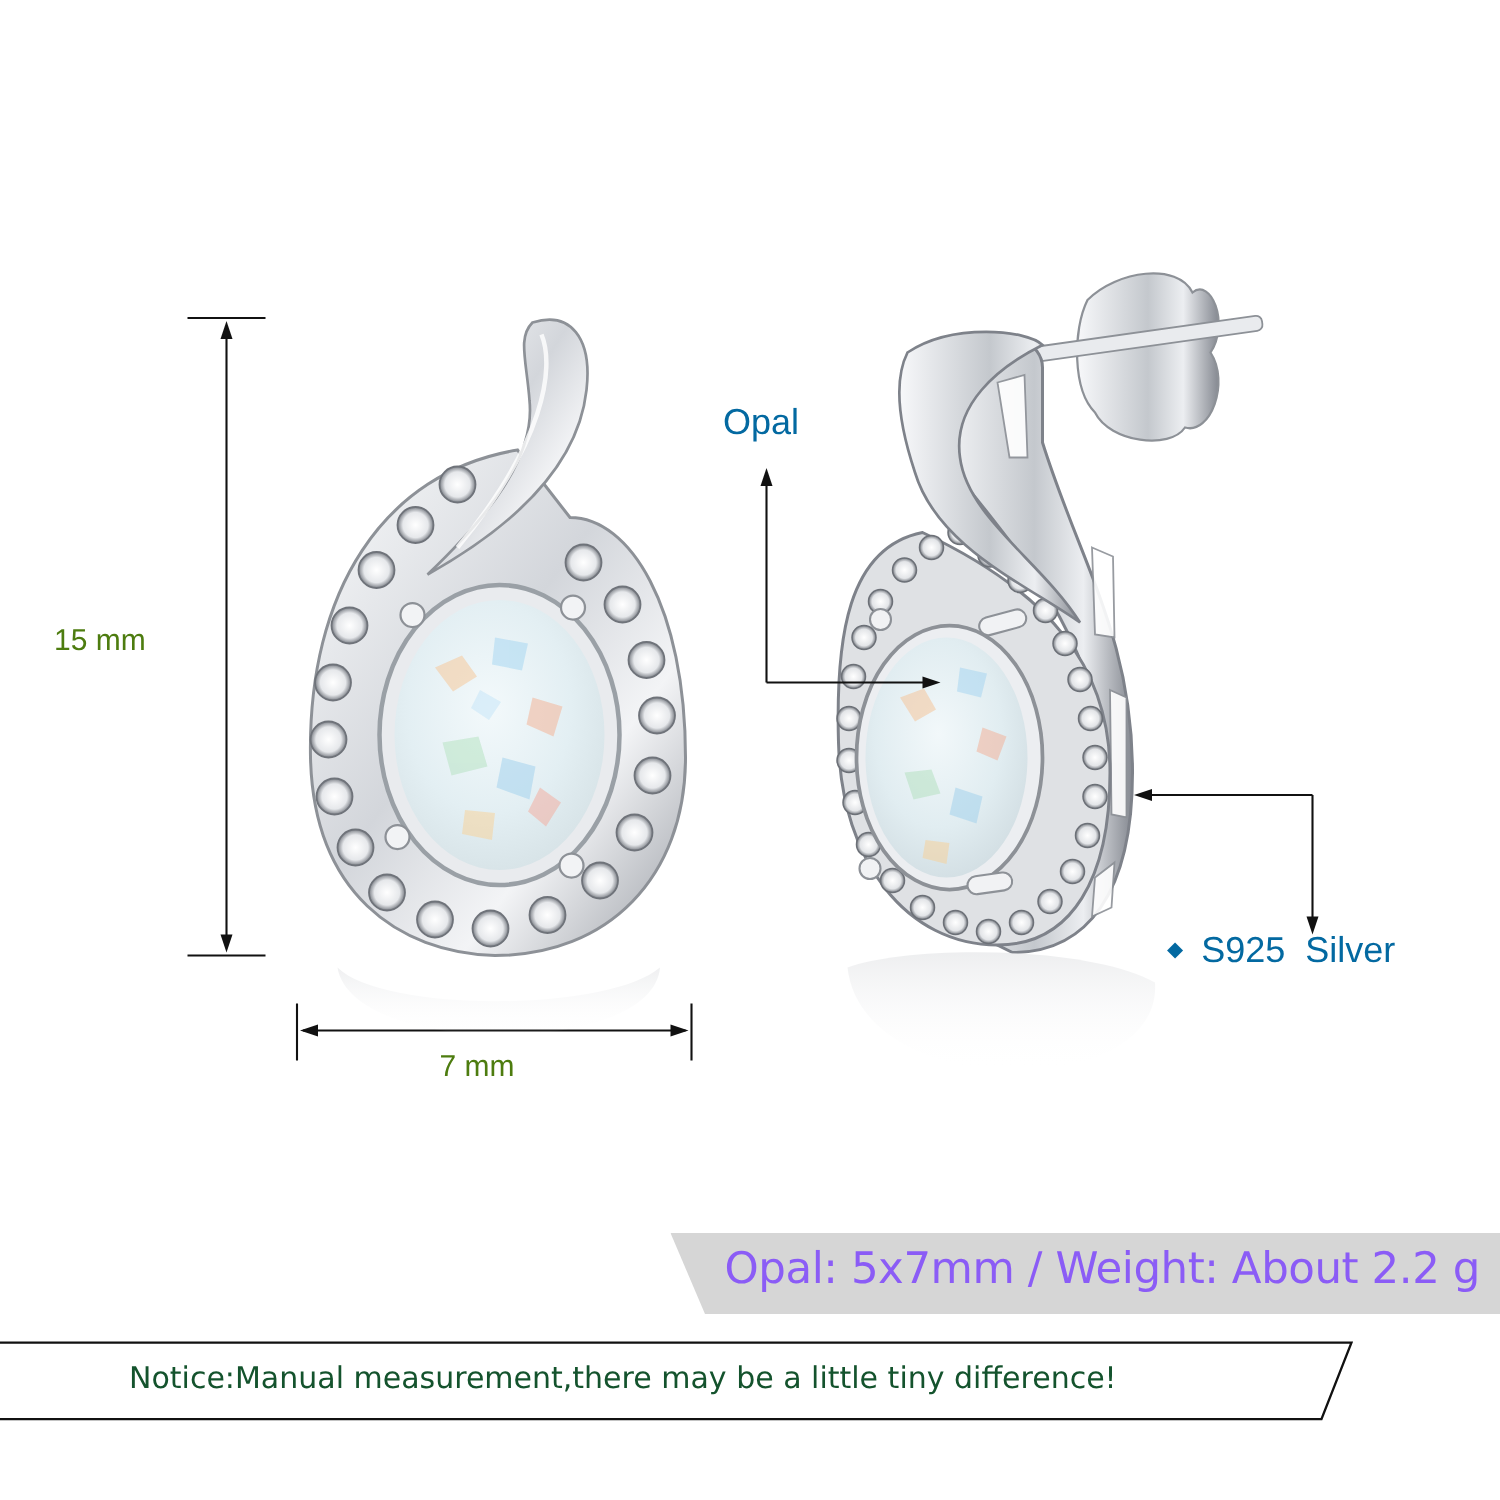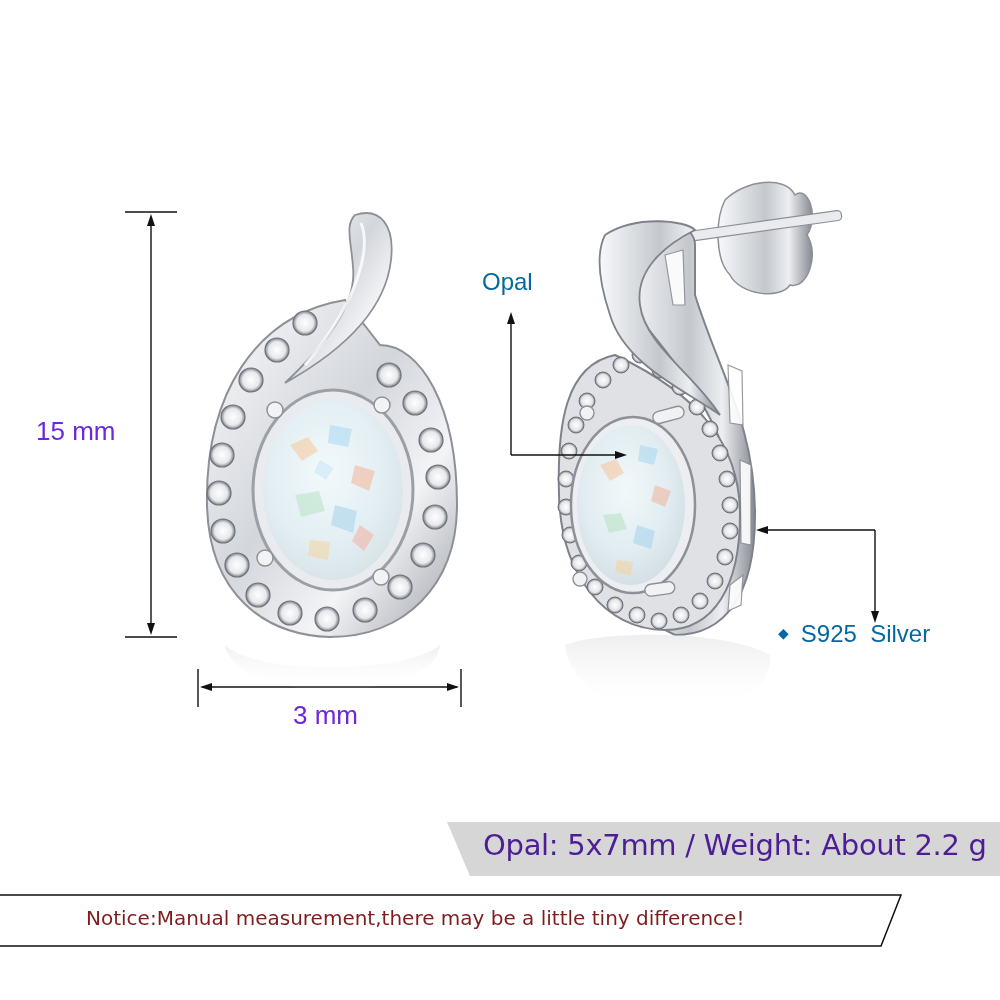--- a/index.html
+++ b/index.html
@@ -1,25 +1,25 @@
 <!DOCTYPE html>
 <html><head>
 <meta charset="utf-8">
 <style>
   html, body { margin: 0; padding: 0; background: #ffffff; }
   body { width: 1000px; height: 1000px; position: relative; overflow: hidden; font-family: "Liberation Sans", sans-serif; color: #111; }
   .abs { position: absolute; }
-  .dim-label { font-size: 26px; color: #6d28d9; white-space: nowrap; }
+  .dim-label { font-size: 20px; color: #4d7c0f; white-space: nowrap; }
   .callout-label { font-size: 24px; color: #0369a1; white-space: nowrap; }
   #spec-banner { position: absolute; left: 447px; top: 822px; width: 553px; height: 54px; }
   #spec-banner svg { position: absolute; left: 0; top: 0; }
-  #spec-text { position: absolute; left: 36px; top: 6px; font-size: 29px; font-family: "DejaVu Sans", sans-serif; color: #4c1d95; white-space: nowrap; letter-spacing: -0.3px; }
+  #spec-text { position: absolute; left: 36px; top: 6px; font-size: 29px; font-family: "DejaVu Sans", sans-serif; color: #8b5cf6; white-space: nowrap; letter-spacing: -0.3px; }
   #notice-banner { position: absolute; left: 0; top: 893px; width: 905px; height: 56px; }
   #notice-banner svg { position: absolute; left: 0; top: 0; }
-  #notice-text { position: absolute; left: 86px; top: 13px; font-size: 20px; font-family: "DejaVu Sans", sans-serif; color: #7f1d1d; white-space: nowrap; }
+  #notice-text { position: absolute; left: 86px; top: 13px; font-size: 20px; font-family: "DejaVu Sans", sans-serif; color: #14532d; white-space: nowrap; }
   svg { display: block; }
 </style>
 </head>
 <body>
 
 <svg class="abs" style="left:120px;top:205px" width="70" height="440" viewBox="0 0 70 440">
   <line x1="5" y1="7" x2="57" y2="7" stroke="#111" stroke-width="1.4"></line>
   <line x1="5" y1="432" x2="57" y2="432" stroke="#111" stroke-width="1.4"></line>
   <line x1="31" y1="14" x2="31" y2="425" stroke="#111" stroke-width="1.4"></line>
   <polygon points="31,9 27,21 35,21" fill="#111"></polygon>
@@ -27,21 +27,21 @@
 </svg>
 <div class="abs dim-label" style="left:36px;top:416px">15 mm</div>
 
 <svg class="abs" style="left:190px;top:665px" width="280" height="45" viewBox="0 0 280 45">
   <line x1="8" y1="4" x2="8" y2="42" stroke="#111" stroke-width="1.4"></line>
   <line x1="271" y1="4" x2="271" y2="42" stroke="#111" stroke-width="1.4"></line>
   <line x1="12" y1="22" x2="267" y2="22" stroke="#111" stroke-width="1.4"></line>
   <polygon points="10,22 22,18 22,26" fill="#111"></polygon>
   <polygon points="269,22 257,18 257,26" fill="#111"></polygon>
 </svg>
-<div class="abs dim-label" style="left:293px;top:700px">3 mm</div>
+<div class="abs dim-label" style="left:293px;top:700px">7 mm</div>
 
 <svg class="abs" style="left:195px;top:205px" width="275" height="530" viewBox="0 0 275 530">
   <defs>
     <linearGradient id="silverA" x1="0" y1="0" x2="1" y2="1">
       <stop offset="0" stop-color="#fafbfc"></stop>
       <stop offset="0.45" stop-color="#d3d6db"></stop>
       <stop offset="0.7" stop-color="#f3f4f6"></stop>
       <stop offset="1" stop-color="#9ca0a7"></stop>
     </linearGradient>
     <radialGradient id="opalA" cx="0.45" cy="0.4" r="0.65">

